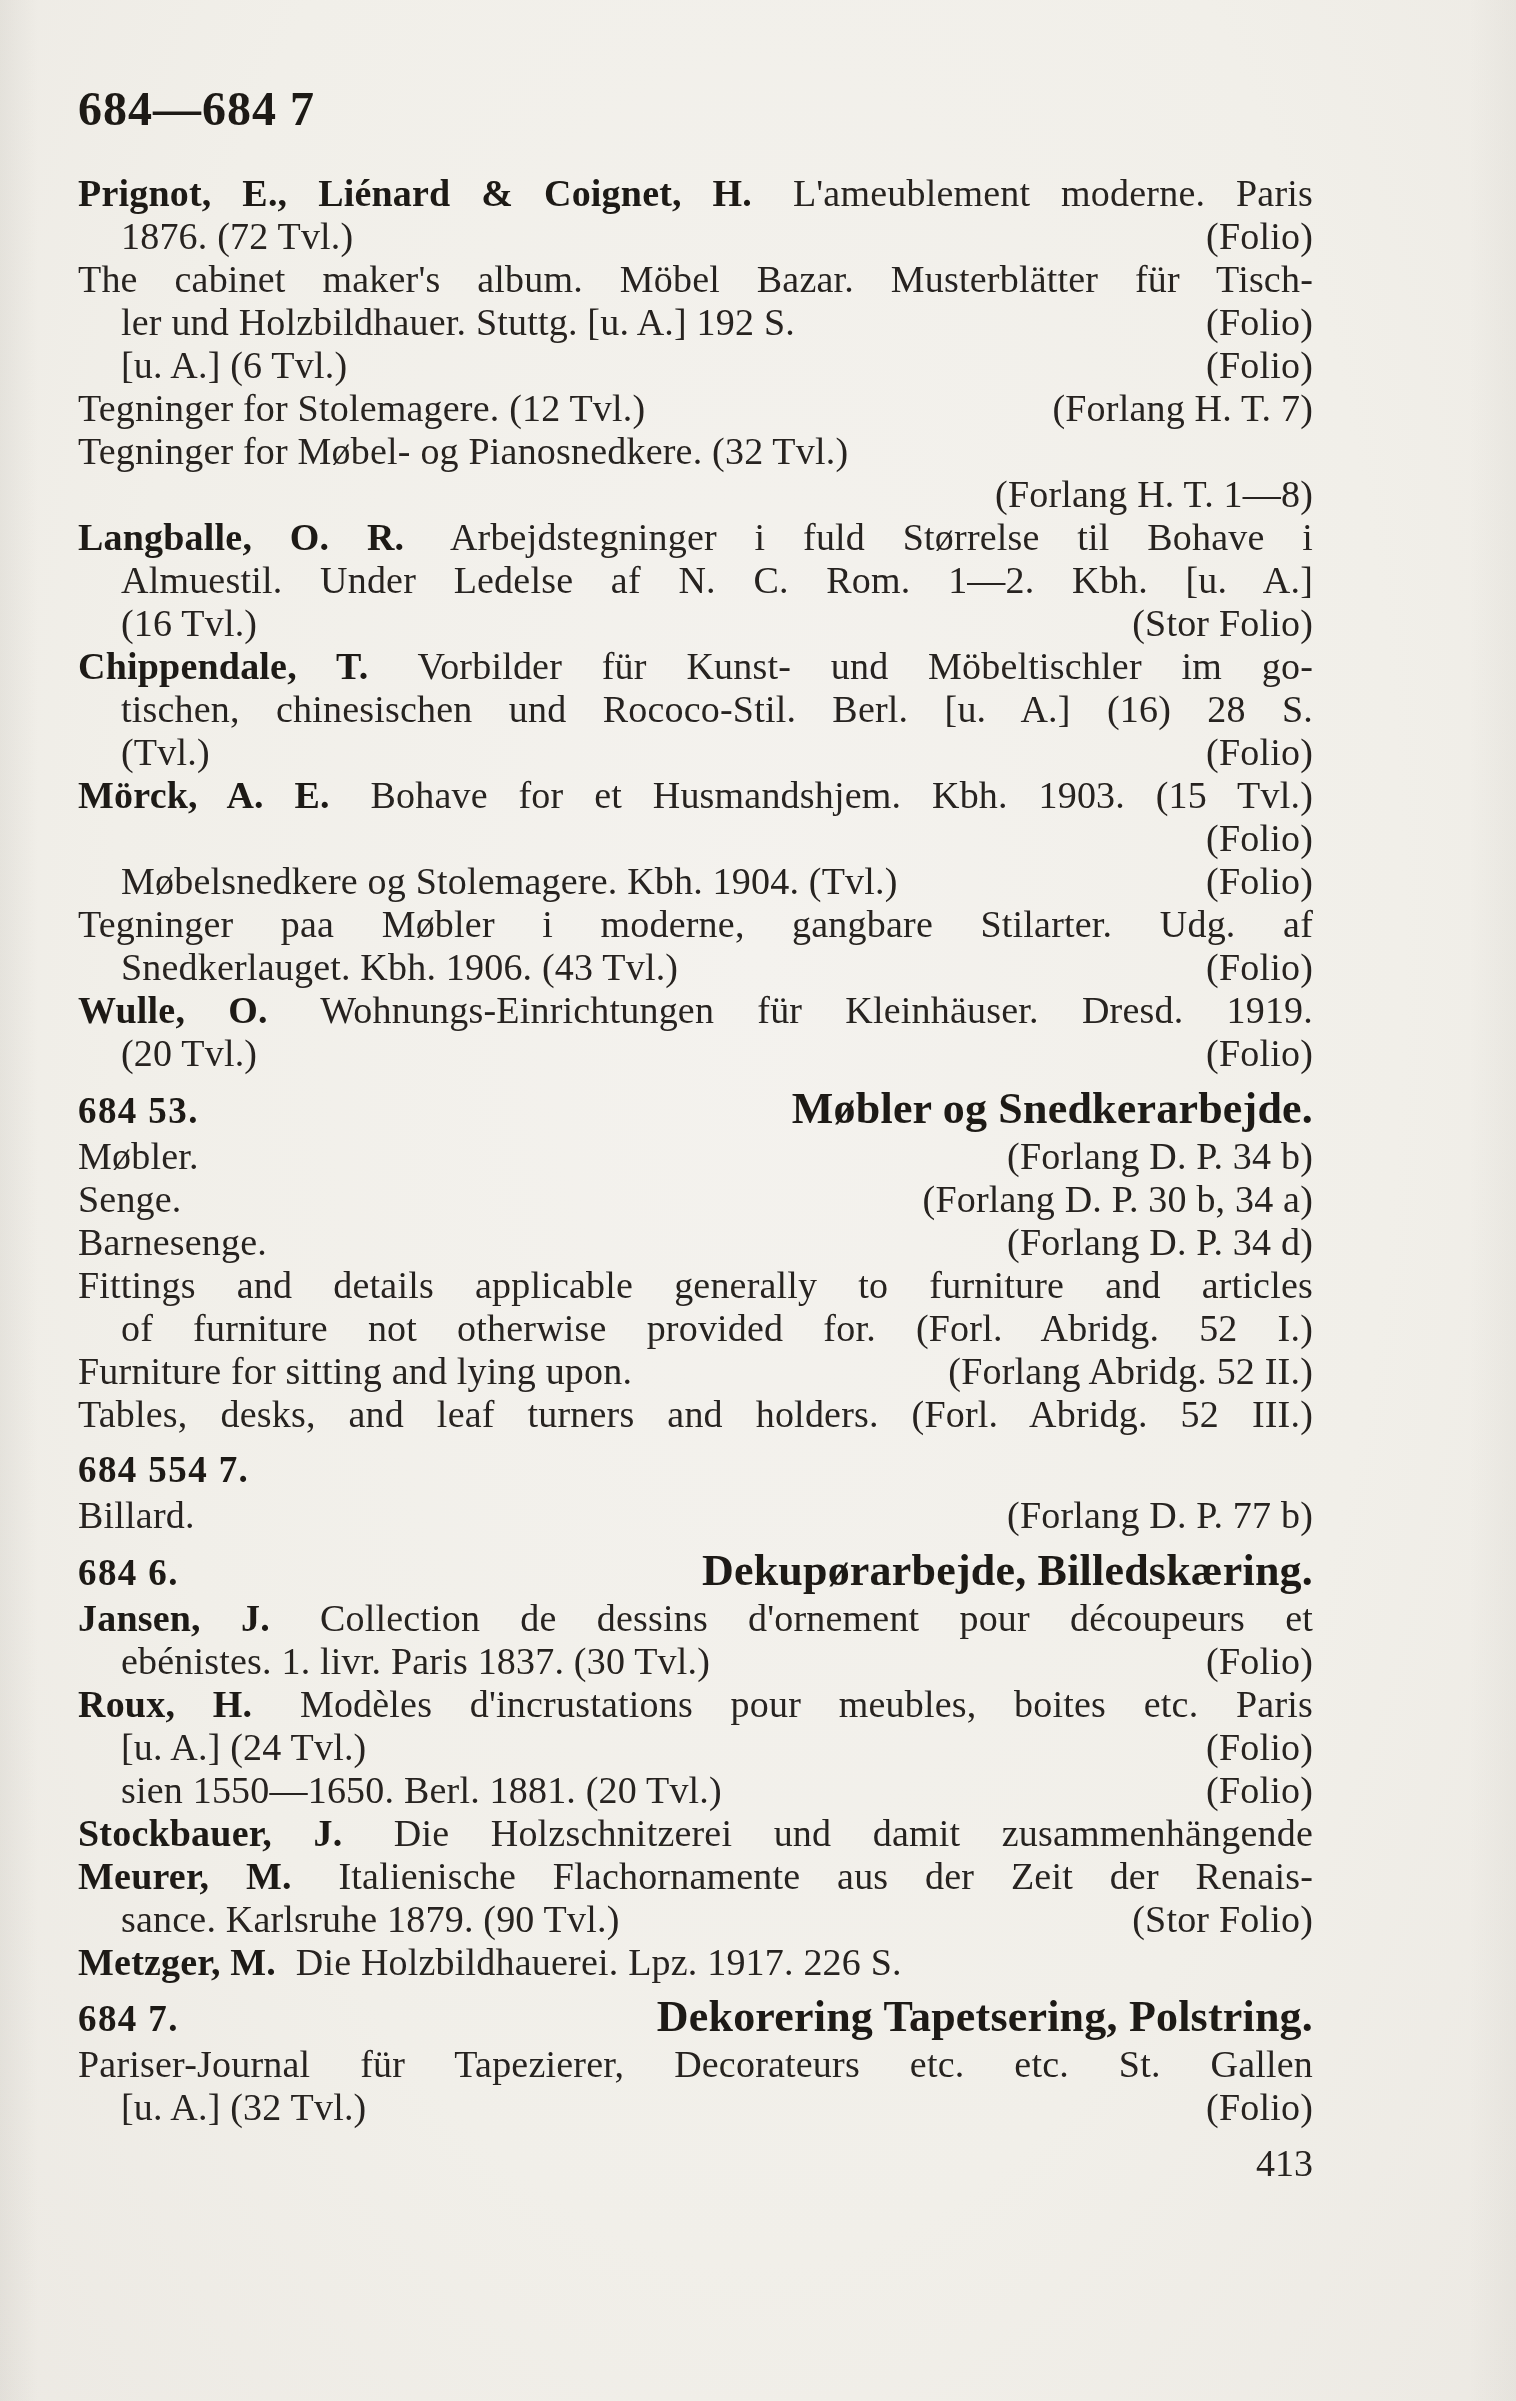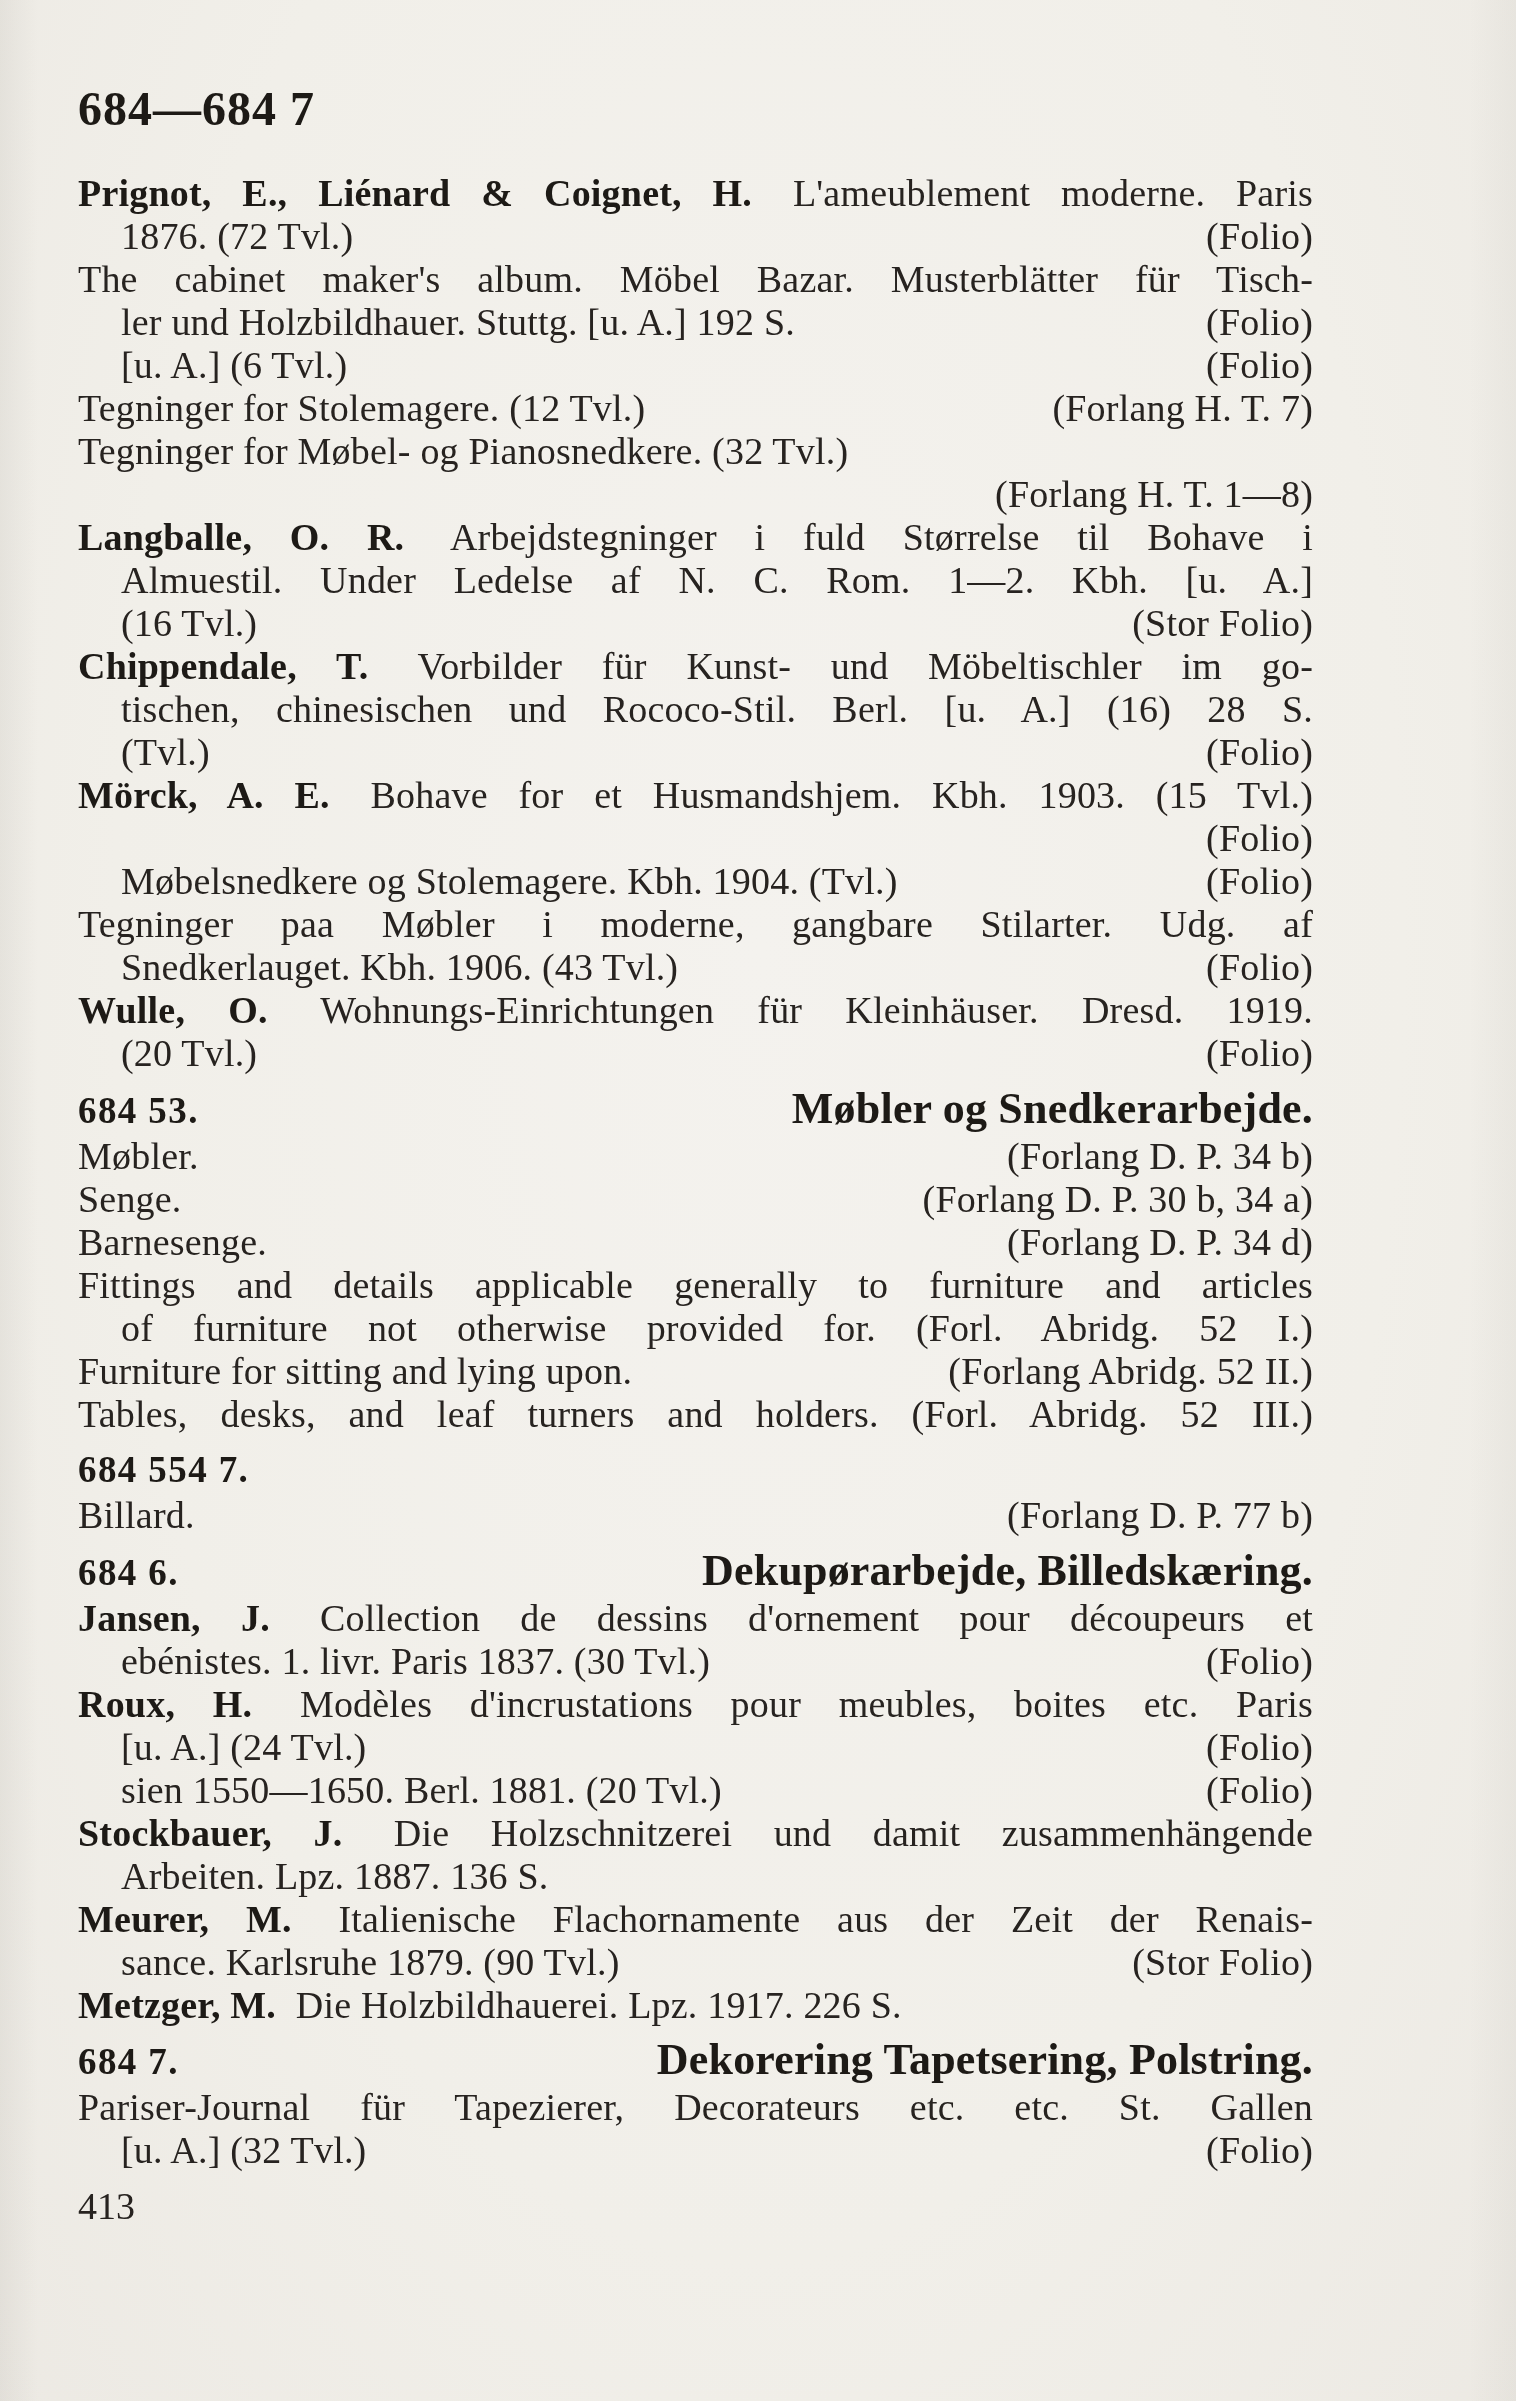--- a/index.html
+++ b/index.html
@@ -71,21 +71,21 @@
   }
   .row.section .right-text {
     font-weight: bold;
     font-size: 44px;
     color: #1d1a16;
   }
   .left-text { }
   .right-text { white-space: nowrap; }
   .folio-number {
     margin-top: 12.5px;
-    text-align: left;
+    text-align: right;
     font-size: 38px;
     line-height: 43px;
   }
 </style>
 </head>
 <body>
 
 <div class="page">
   <div class="content">
     <div class="running-head">684—684 7</div>
@@ -203,21 +203,20 @@
           <span class="left-text">[u. A.] (24 Tvl.)</span>
           <span class="spacer"></span>
           <span class="right-text">(Folio)</span>
         </div>
         <div class="row lr indent">
           <span class="left-text">sien 1550—1650. Berl. 1881. (20 Tvl.)</span>
           <span class="spacer"></span>
           <span class="right-text">(Folio)</span>
         </div>
         <div class="row justify"><span class="bold-lead">Stockbauer, J.</span> <span class="left-text">Die Holzschnitzerei und damit zusammenhängende</span></div>
-        <div class="row left indent"><span class="left-text">Arbeiten. Lpz. 1887. 136 S.</span></div>
         <div class="row justify"><span class="bold-lead">Meurer, M.</span> <span class="left-text">Italienische Flachornamente aus der Zeit der Renais-</span></div>
         <div class="row lr indent">
           <span class="left-text">sance. Karlsruhe 1879. (90 Tvl.)</span>
           <span class="spacer"></span>
           <span class="right-text">(Stor Folio)</span>
         </div>
         <div class="row left"><span class="bold-lead">Metzger, M.</span> <span class="left-text">Die Holzbildhauerei. Lpz. 1917. 226 S.</span></div>
         <div class="row lr section">
           <span class="bold-lead">684 7.</span> 
           <span class="spacer"></span>

